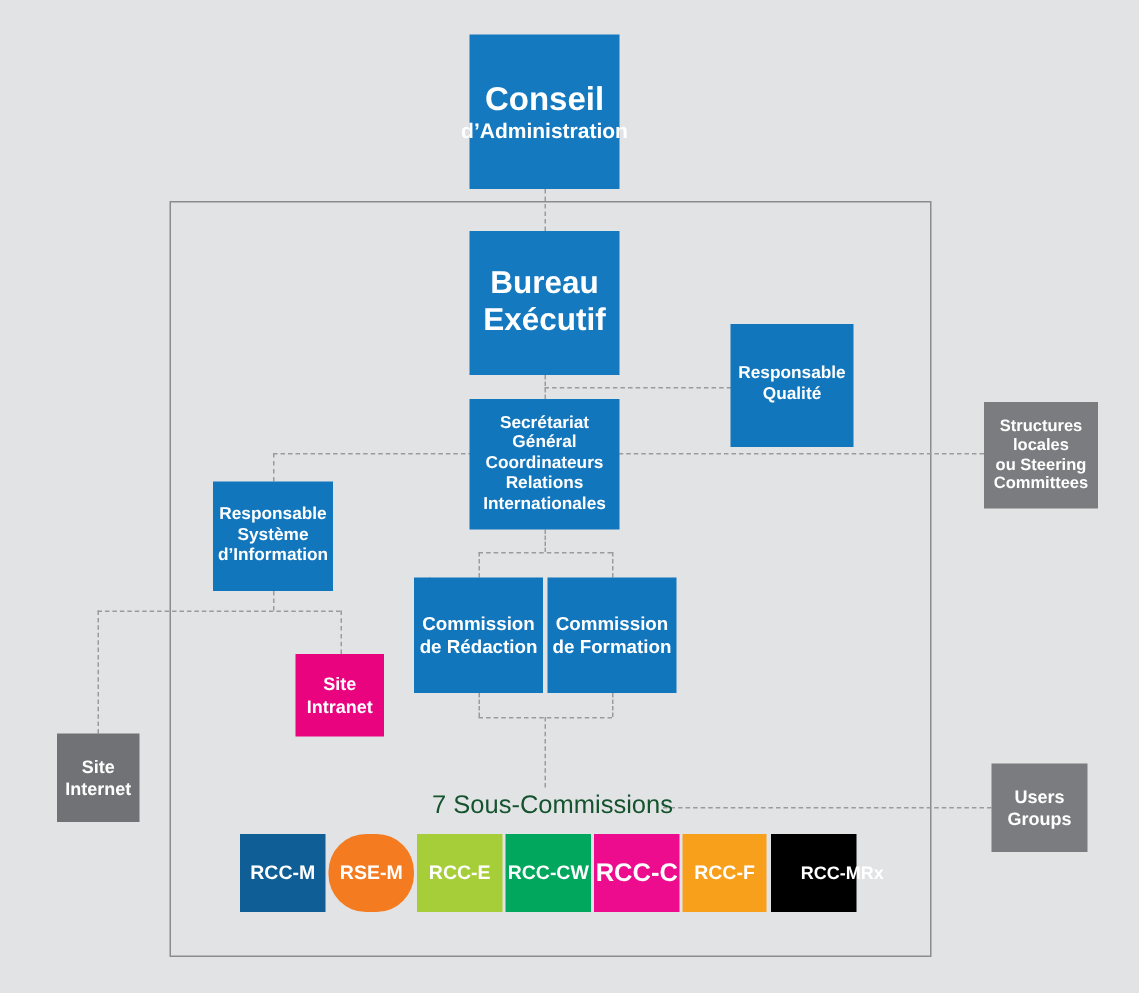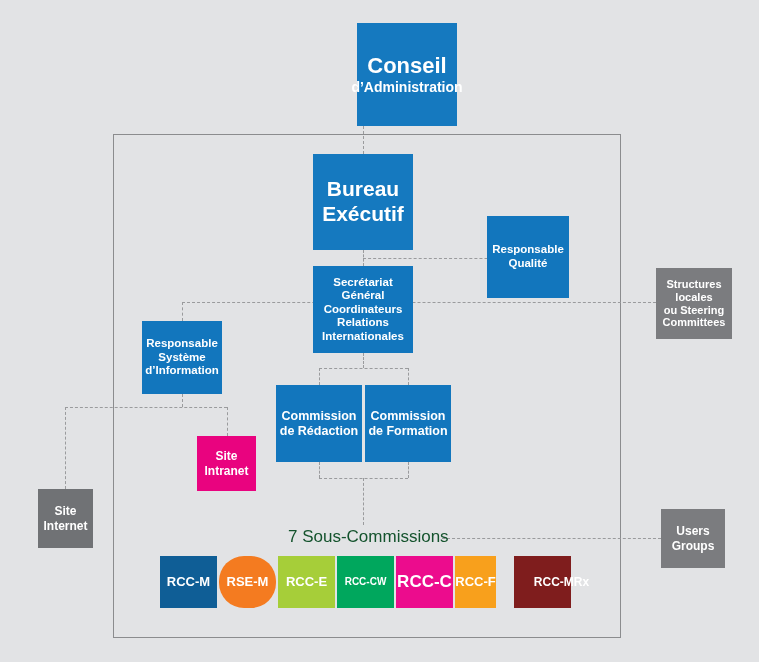--- a/index.html
+++ b/index.html
@@ -93,21 +93,21 @@
 
   <div class="conn h" style="left:442px; top:538px; width:219px;"></div>
 
   <div class="conn v" style="left:182px; top:394px; height:13px;"></div>
   <div class="conn h" style="left:65px; top:407px; width:162px;"></div>
   <div class="conn v" style="left:65px; top:407px; height:82px;"></div>
   <div class="conn v" style="left:227px; top:407px; height:29px;"></div>
 
   <div class="conn v" style="left:286px; top:385px; height:22px;"></div>
 
-  <div class="box" style="left:313px; top:23px; width:100px; height:103px; background:#1579bf; font-size:16px;margin-left:44px;">
+  <div class="box" style="left:313px; top:23px; width:100px; height:103px; background:#1579bf; font-size:16px;">
     <span class="ln" style="font-size:22px;">Conseil</span>
     <span class="ln" style="font-size:14px;">d’Administration</span>
   </div>
 
   <div class="box" style="left:313px; top:266px; width:100px; height:87px; background:#1276bd; font-size:11.5px;">
     <span class="ln">Secrétariat</span>
     <span class="ln">Général</span>
     <span class="ln">Coordinateurs</span>
     <span class="ln">Relations</span>
     <span class="ln">Internationales</span>
@@ -165,26 +165,26 @@
 
   <div class="box" style="left:160px; top:556px; width:57px; height:52px; background:#0f5e96; font-size:13px;">
     <span class="ln">RCC-M</span>
   </div>
   <div class="box" style="left:219px; top:556px; width:57px; height:52px; background:#f47b20; font-size:13px;border-radius:25px;">
     <span class="ln">RSE-M</span>
   </div>
   <div class="box" style="left:278px; top:556px; width:57px; height:52px; background:#a6ce39; font-size:13px;">
     <span class="ln">RCC-E</span>
   </div>
-  <div class="box" style="left:337px; top:556px; width:57px; height:52px; background:#00a75d; font-size:10px;">
+  <div class="box" style="left:337px; top:556px; width:57px; height:52px; background:#00a75d; font-size:13px;">
     <span class="ln">RCC-CW</span>
   </div>
   <div class="box" style="left:396px; top:556px; width:57px; height:52px; background:#ec0c8d; font-size:17px;">
     <span class="ln">RCC-C</span>
   </div>
-  <div class="box" style="left:455px; top:556px; width:41px; height:52px; background:#f8a01c; font-size:13px;">
+  <div class="box" style="left:455px; top:556px; width:56px; height:52px; background:#f8a01c; font-size:13px;">
     <span class="ln">RCC-F</span>
   </div>
-  <div class="box" style="left:514px; top:556px; width:57px; height:52px; background:#7f1d1d; font-size:12px;padding-left:38px;">
+  <div class="box" style="left:514px; top:556px; width:57px; height:52px; background:#000000; font-size:12px;padding-left:38px;">
     <span class="ln">RCC-MRx</span>
   </div>
 
 </div>
 
 </body></html>

